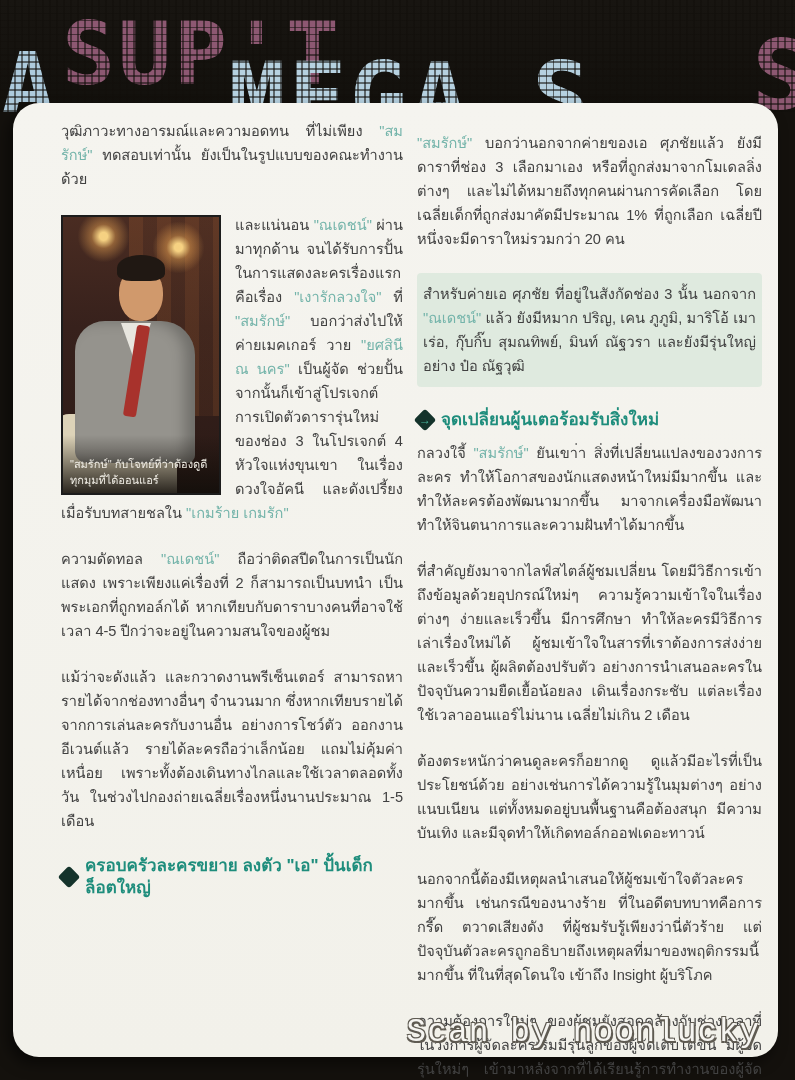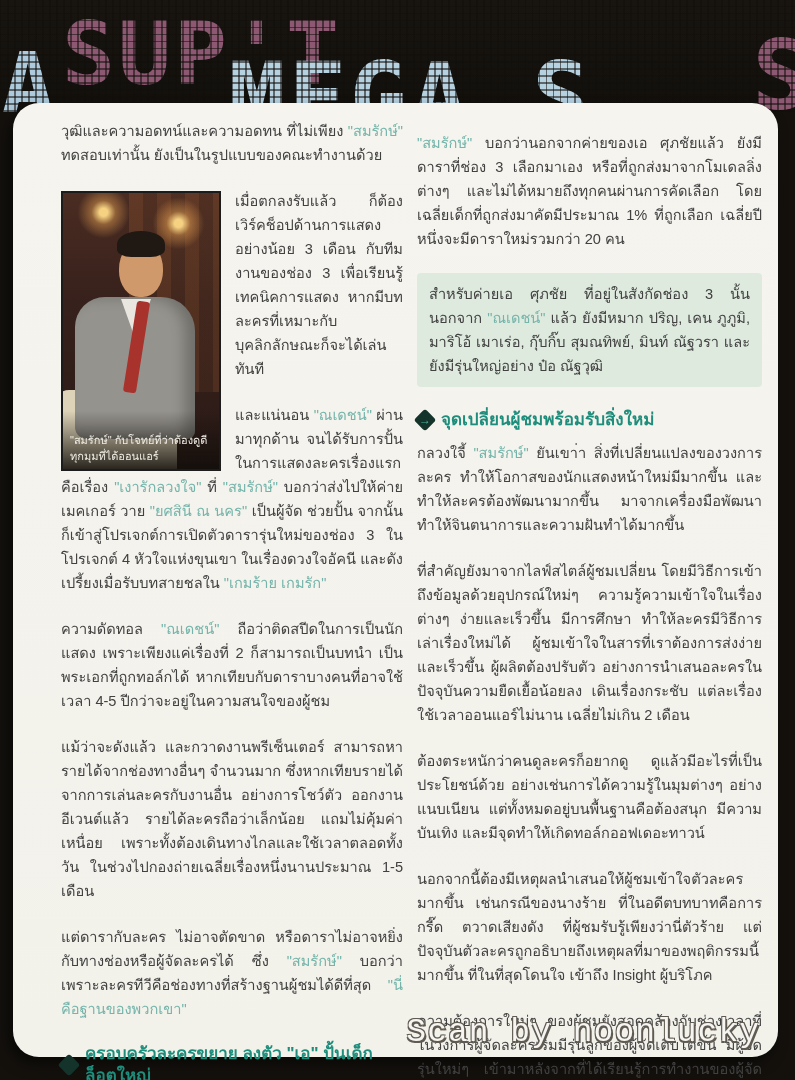--- a/index.html
+++ b/index.html
@@ -31,21 +31,21 @@
   .col.right{width:345px;padding-top:12px;}
   .col p{margin:0 0 22px;text-align:justify;}
   .gw{color:#74b4aa;}
   
   .sec{display:flex;align-items:center;gap:8px;margin:0 0 10px;color:#1e8d7c;
     font-size:17px;font-weight:bold;line-height:22px;}
   .dm{width:16px;height:16px;background:#14332b;transform:rotate(45deg);border-radius:3px;
     display:flex;align-items:center;justify-content:center;flex:0 0 16px;}
   .dm i{transform:rotate(-45deg);font-style:normal;color:#49b79e;font-size:12px;font-weight:bold;line-height:1;}
   
-  .greenbox{background:#dfeadf;border-radius:4px;padding:9px 12px;margin:0 0 22px;}
+  .greenbox{background:#dfeadf;border-radius:4px;padding:9px 6px;margin:0 0 22px;}
   .greenbox p{margin:0;}
   
   .photoflow::after{content:"";display:block;clear:both;}
   .photo{float:left;width:156px;height:276px;margin:2px 14px 4px 0;position:relative;
     background:linear-gradient(180deg,#4a2c22 0%,#37211c 40%,#2b1a16 100%);
     border:2px solid #1c1c1c;overflow:hidden;}
   .ph-panels{position:absolute;right:0;top:0;width:58%;height:72%;opacity:.45;
     background:repeating-linear-gradient(90deg,rgba(160,92,48,.6) 0 14px,rgba(100,58,36,.55) 14px 28px);}
   .ph-lights{position:absolute;inset:0;
     background:
@@ -81,62 +81,60 @@
   <span class="pxl a2">SUP'T</span>
   <span class="pxl a3">MEGA S</span>
   <span class="pxl a4">S</span>
   <div class="pixgrid"></div>
 </div>
 
 <div class="card">
   <div class="cols">
 
     <div class="col left">
-      <p><span>วุฒิและความอดทน์และความอดทน ที่ไม่เพียง </span><span class="gw">"สมรักษ์"</span><span> ทดสอบเท่านั้น ยังเป็นในรูปแบบของคณะทำงานด้วย</span></p>
+      <p><span>วุฒิภาวะทางอารมณ์และความอดทน ที่ไม่เพียง </span><span class="gw">"สมรักษ์"</span><span> ทดสอบเท่านั้น ยังเป็นในรูปแบบของคณะทำงานด้วย</span></p>
 
       <div class="photoflow">
         <div class="photo">
           <div class="ph-panels"></div>
           <div class="ph-lights"></div>
           <div class="ph-sofa"></div>
           <div class="ph-suit"></div>
           <div class="ph-shirt"></div>
           <div class="ph-tie"></div>
           <div class="ph-head"></div>
           <div class="ph-hair"></div>
           <div class="ph-shade"></div>
           <div class="caption">"สมรักษ์" กับโจทย์ที่ว่าต้องดูดีทุกมุมที่ได้ออนแอร์</div>
         </div>
-        <p><span>เมื่อตกลงรับแล้ว ก็ต้องเวิร์คช็อปด้านการแสดงอย่างน้อย 3 เดือน กับทีมงานของช่อง 3 เพื่อเรียนรู้เทคนิคการแสดง หากมีบทละครที่เหมาะกับบุคลิกลักษณะก็จะได้เล่นทันที</span></p>
         <p><span>และแน่นอน </span><span class="gw">"ณเดชน์"</span><span> ผ่านมาทุกด้าน จนได้รับการปั้นในการแสดงละครเรื่องแรก คือเรื่อง </span><span class="gw">"เงารักลวงใจ"</span><span> ที่ </span><span class="gw">"สมรักษ์"</span><span> บอกว่าส่งไปให้ค่ายเมคเกอร์ วาย </span><span class="gw">"ยศสินี ณ นคร"</span><span> เป็นผู้จัด ช่วยปั้น จากนั้นก็เข้าสู่โปรเจกต์การเปิดตัวดารารุ่นใหม่ของช่อง 3 ในโปรเจกต์ 4 หัวใจแห่งขุนเขา ในเรื่องดวงใจอัคนี และดังเปรี้ยงเมื่อรับบทสายชลใน </span><span class="gw">"เกมร้าย เกมรัก"</span></p>
       </div>
 
       <p><span>ความดัดทอล </span><span class="gw">"ณเดชน์"</span><span> ถือว่าติดสปีดในการเป็นนักแสดง เพราะเพียงแค่เรื่องที่ 2 ก็สามารถเป็นบทนำ เป็นพระเอกที่ถูกทอล์กได้ หากเทียบกับดาราบางคนที่อาจใช้เวลา 4-5 ปีกว่าจะอยู่ในความสนใจของผู้ชม</span></p>
       <p><span>แม้ว่าจะดังแล้ว และกวาดงานพรีเซ็นเตอร์ สามารถหารายได้จากช่องทางอื่นๆ จำนวนมาก ซึ่งหากเทียบรายได้จากการเล่นละครกับงานอื่น อย่างการโชว์ตัว ออกงานอีเวนต์แล้ว รายได้ละครถือว่าเล็กน้อย แถมไม่คุ้มค่าเหนื่อย เพราะทั้งต้องเดินทางไกลและใช้เวลาตลอดทั้งวัน ในช่วงไปกองถ่ายเฉลี่ยเรื่องหนึ่งนานประมาณ 1-5 เดือน</span></p>
-      <p><span>แต่ดารากับละคร ไม่อาจตัดขาด หรือดาราไม่อาจหยิ่งกับทางช่องหรือผู้จัดละครได้ ซึ่ง </span><span class="gw">"สมรักษ์"</span><span> บอกว่า เพราะละครทีวีคือช่องทางที่สร้างฐานผู้ชมได้ดีที่สุด </span><span class="gw">"นี่คือฐานของพวกเขา"</span></p>
 
       <h3 class="sec">
         <span class="dm"></span>
         <span>ครอบครัวละครขยาย ลงตัว "เอ" ปั้นเด็กล็อตใหญ่</span>
       </h3>
 
     </div>
 
     <div class="col right">
       <p><span class="gw">"สมรักษ์"</span><span> บอกว่านอกจากค่ายของเอ ศุภชัยแล้ว ยังมีดาราที่ช่อง 3 เลือกมาเอง หรือที่ถูกส่งมาจากโมเดลลิ่งต่างๆ และไม่ได้หมายถึงทุกคนผ่านการคัดเลือก โดยเฉลี่ยเด็กที่ถูกส่งมาคัดมีประมาณ 1% ที่ถูกเลือก เฉลี่ยปีหนึ่งจะมีดาราใหม่รวมกว่า 20 คน</span></p>
 
       <div class="greenbox">
         <p><span>สำหรับค่ายเอ ศุภชัย ที่อยู่ในสังกัดช่อง 3 นั้น นอกจาก </span><span class="gw">"ณเดชน์"</span><span> แล้ว ยังมีหมาก ปริญ, เคน ภูภูมิ, มาริโอ้ เมาเร่อ, กุ๊บกิ๊บ สุมณทิพย์, มินท์ ณัฐวรา และยังมีรุ่นใหญ่อย่าง ป๋อ ณัฐวุฒิ</span></p>
       </div>
 
       <h3 class="sec">
         <span class="dm">
             <i>→</i>
           </span>
-        <span>จุดเปลี่ยนผู้ชมพร้อมรับสิ่งใหม่</span>
+        <span>จุดเปลี่ยนผู้นเตอร้อมรับสิ่งใหม่</span>
       </h3>
 
       <p><span>กลวงใจี้ </span><span class="gw">"สมรักษ์"</span><span> ยันเขา่า สิ่งที่เปลี่ยนแปลงของวงการละคร ทำให้โอกาสของนักแสดงหน้าใหม่มีมากขึ้น และทำให้ละครต้องพัฒนามากขึ้น มาจากเครื่องมือพัฒนา ทำให้จินตนาการและความฝันทำได้มากขึ้น</span></p>
       <p><span>ที่สำคัญยังมาจากไลฟ์สไตล์ผู้ชมเปลี่ยน โดยมีวิธีการเข้าถึงข้อมูลด้วยอุปกรณ์ใหม่ๆ ความรู้ความเข้าใจในเรื่องต่างๆ ง่ายและเร็วขึ้น มีการศึกษา ทำให้ละครมีวิธีการเล่าเรื่องใหม่ได้ ผู้ชมเข้าใจในสารที่เราต้องการส่งง่ายและเร็วขึ้น ผู้ผลิตต้องปรับตัว อย่างการนำเสนอละครในปัจจุบันความยืดเยื้อน้อยลง เดินเรื่องกระชับ แต่ละเรื่องใช้เวลาออนแอร์ไม่นาน เฉลี่ยไม่เกิน 2 เดือน</span></p>
       <p><span>ต้องตระหนักว่าคนดูละครก็อยากดู ดูแล้วมีอะไรที่เป็นประโยชน์ด้วย อย่างเช่นการได้ความรู้ในมุมต่างๆ อย่างแนบเนียน แต่ทั้งหมดอยู่บนพื้นฐานคือต้องสนุก มีความบันเทิง และมีจุดทำให้เกิดทอล์กออฟเดอะทาวน์</span></p>
       <p><span>นอกจากนี้ต้องมีเหตุผลนำเสนอให้ผู้ชมเข้าใจตัวละครมากขึ้น เช่นกรณีของนางร้าย ที่ในอดีตบทบาทคือการกรี๊ด ตวาดเสียงดัง ที่ผู้ชมรับรู้เพียงว่านี่ตัวร้าย แต่ปัจจุบันตัวละครถูกอธิบายถึงเหตุผลที่มาของพฤติกรรมนี้มากขึ้น ที่ในที่สุดโดนใจ เข้าถึง Insight ผู้บริโภค</span></p>
       <p><span>ความต้องการใหม่ๆ ของผู้ชมยังสอดคล้องกับช่วงเวลาที่ในวงการผู้จัดละครเริ่มมีรุ่นลูกของผู้จัดเติบโตขึ้น มีผู้จัดรุ่นใหม่ๆ เข้ามาหลังจากที่ได้เรียนรู้การทำงานของผู้จัดรุ่นใหญ่มาตั้งแต่เด็ก ทำให้ถูกรสนิยมของผู้ชมคนรุ่นใหม่ได้ไม่ยาก</span></p>
 
     </div>
   </div>

